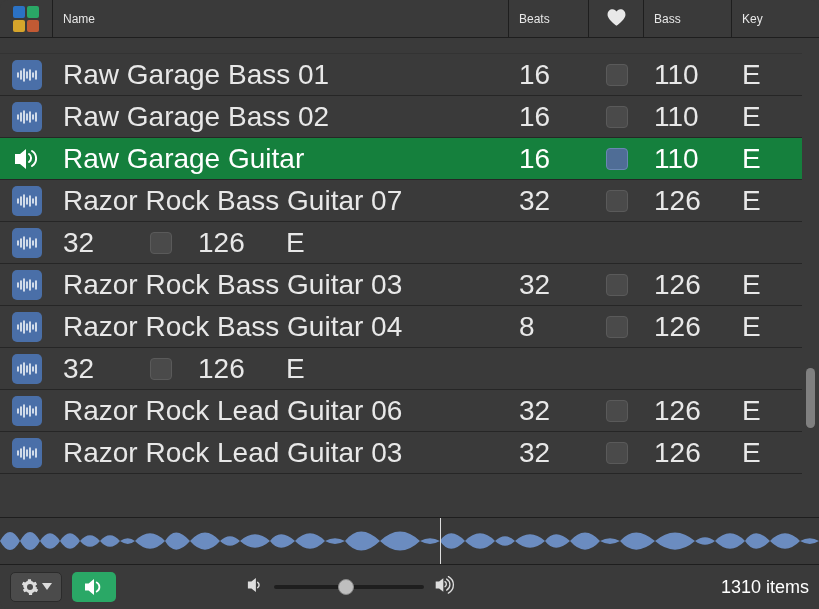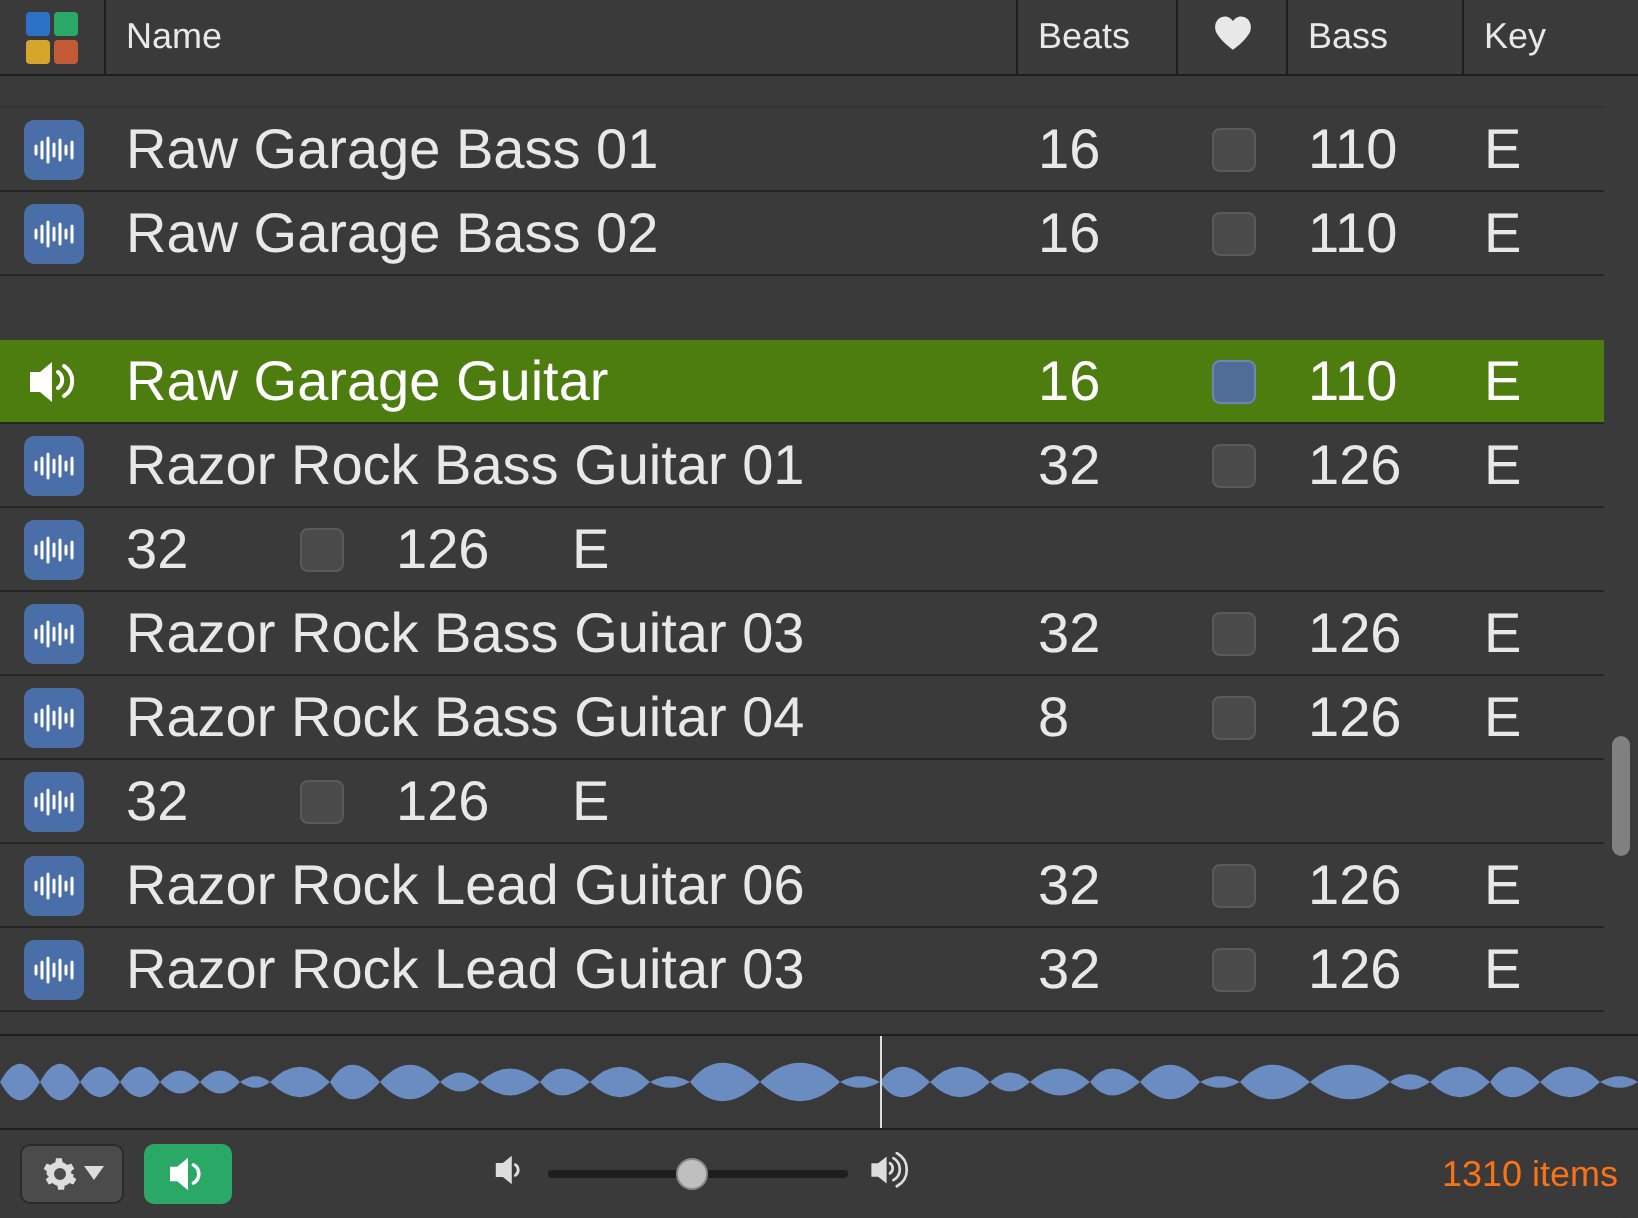--- a/index.html
+++ b/index.html
@@ -15,21 +15,21 @@
     position: relative;
   }
 
   
   .header {
     display: flex;
     align-items: center;
     height: 38px;
     background: #3a3a3a;
     border-bottom: 1px solid #1e1e1e;
-    font-size: 18px;
+    font-size: 12px;
   }
   .header .cell { border-right: 1px solid #1e1e1e; height: 100%; display: flex; align-items: center; padding: 0 10px; }
   .header .corner { width: 53px; justify-content: center; padding: 0; }
   .header .name-col { flex: 1; }
   .header .beats-col { width: 80px; }
   .header .fav-col { width: 55px; justify-content: center; }
   .header .tempo-col { width: 88px; }
   .header .key-col  { width: 70px; border-right: none; }
   .header .scroll-spacer { width: 17px; }
 
@@ -55,21 +55,21 @@
     font-size: 28px;
   }
   .row.fade-top { height: 16px; font-size:0; opacity:0.3; border-bottom:1px solid #262626; }
   .row .icon-col { width: 53px; display:flex; justify-content:center; align-items:center; }
   .row .name-col { flex: 1; padding-left:10px; white-space:nowrap; overflow:hidden; }
   .row .beats-col { width: 80px; padding-left:10px; }
   .row .fav-col { width: 55px; display:flex; justify-content:center; }
   .row .tempo-col { width: 88px; padding-left:10px; }
   .row .key-col { width: 70px; padding-left:10px; }
 
-  .row.selected { background:#4d7c0f; color:#fff;margin-top:32px; }
+  .row.selected { background:#15803d; color:#fff; }
 
   .wave-icon {
     width: 30px; height: 30px;
     background:#4a6fa8;
     border-radius:5px;
     display:flex; justify-content:center; align-items:center;
   }
   .wave-icon svg { width:22px; height:14px; }
 
   .speaker-play {
@@ -141,21 +141,21 @@
   .vol-track {
     width:150px; height:4px; background:#1e1e1e;
     border-radius:2px; position:relative;
   }
   .vol-thumb {
     position:absolute; top:50%; left:72px;
     width:16px; height:16px; border-radius:50%;
     background:#bfbfbf; transform:translate(-50%,-50%);
     border:1px solid #8a8a8a;
   }
-  .item-count { margin-left:auto; color:#f97316; }
+  .item-count { margin-left:auto; color:#ffffff; }
 
   .heart-icon svg { width:19px; height:17px; fill:#e8e8e8; }
 </style>
 </head>
 <body>
 
 <div class="header">
   <div class="cell corner">
     <div class="grid-icon">
         <span></span>
@@ -263,21 +263,21 @@
                 <line x1="5" y1="3" x2="5" y2="11"></line>
                 <line x1="8" y1="1" x2="8" y2="13"></line>
                 <line x1="11" y1="4" x2="11" y2="10"></line>
                 <line x1="14" y1="2" x2="14" y2="12"></line>
                 <line x1="17" y1="5" x2="17" y2="9"></line>
                 <line x1="20" y1="3" x2="20" y2="11"></line>
               </g>
             </svg>
           </div>
         </div>
-        <div class="name-col">Razor Rock Bass Guitar 01</div>
+        <div class="name-col">Razor Rock Bass Guitar 07</div>
         <div class="beats-col">32</div>
         <div class="fav-col">
           <div class="fav-box"></div>
         </div>
         <div class="tempo-col">126</div>
         <div class="key-col">E</div>
       </div>
       <div class="row">
         <div class="icon-col">
           <div class="wave-icon">

